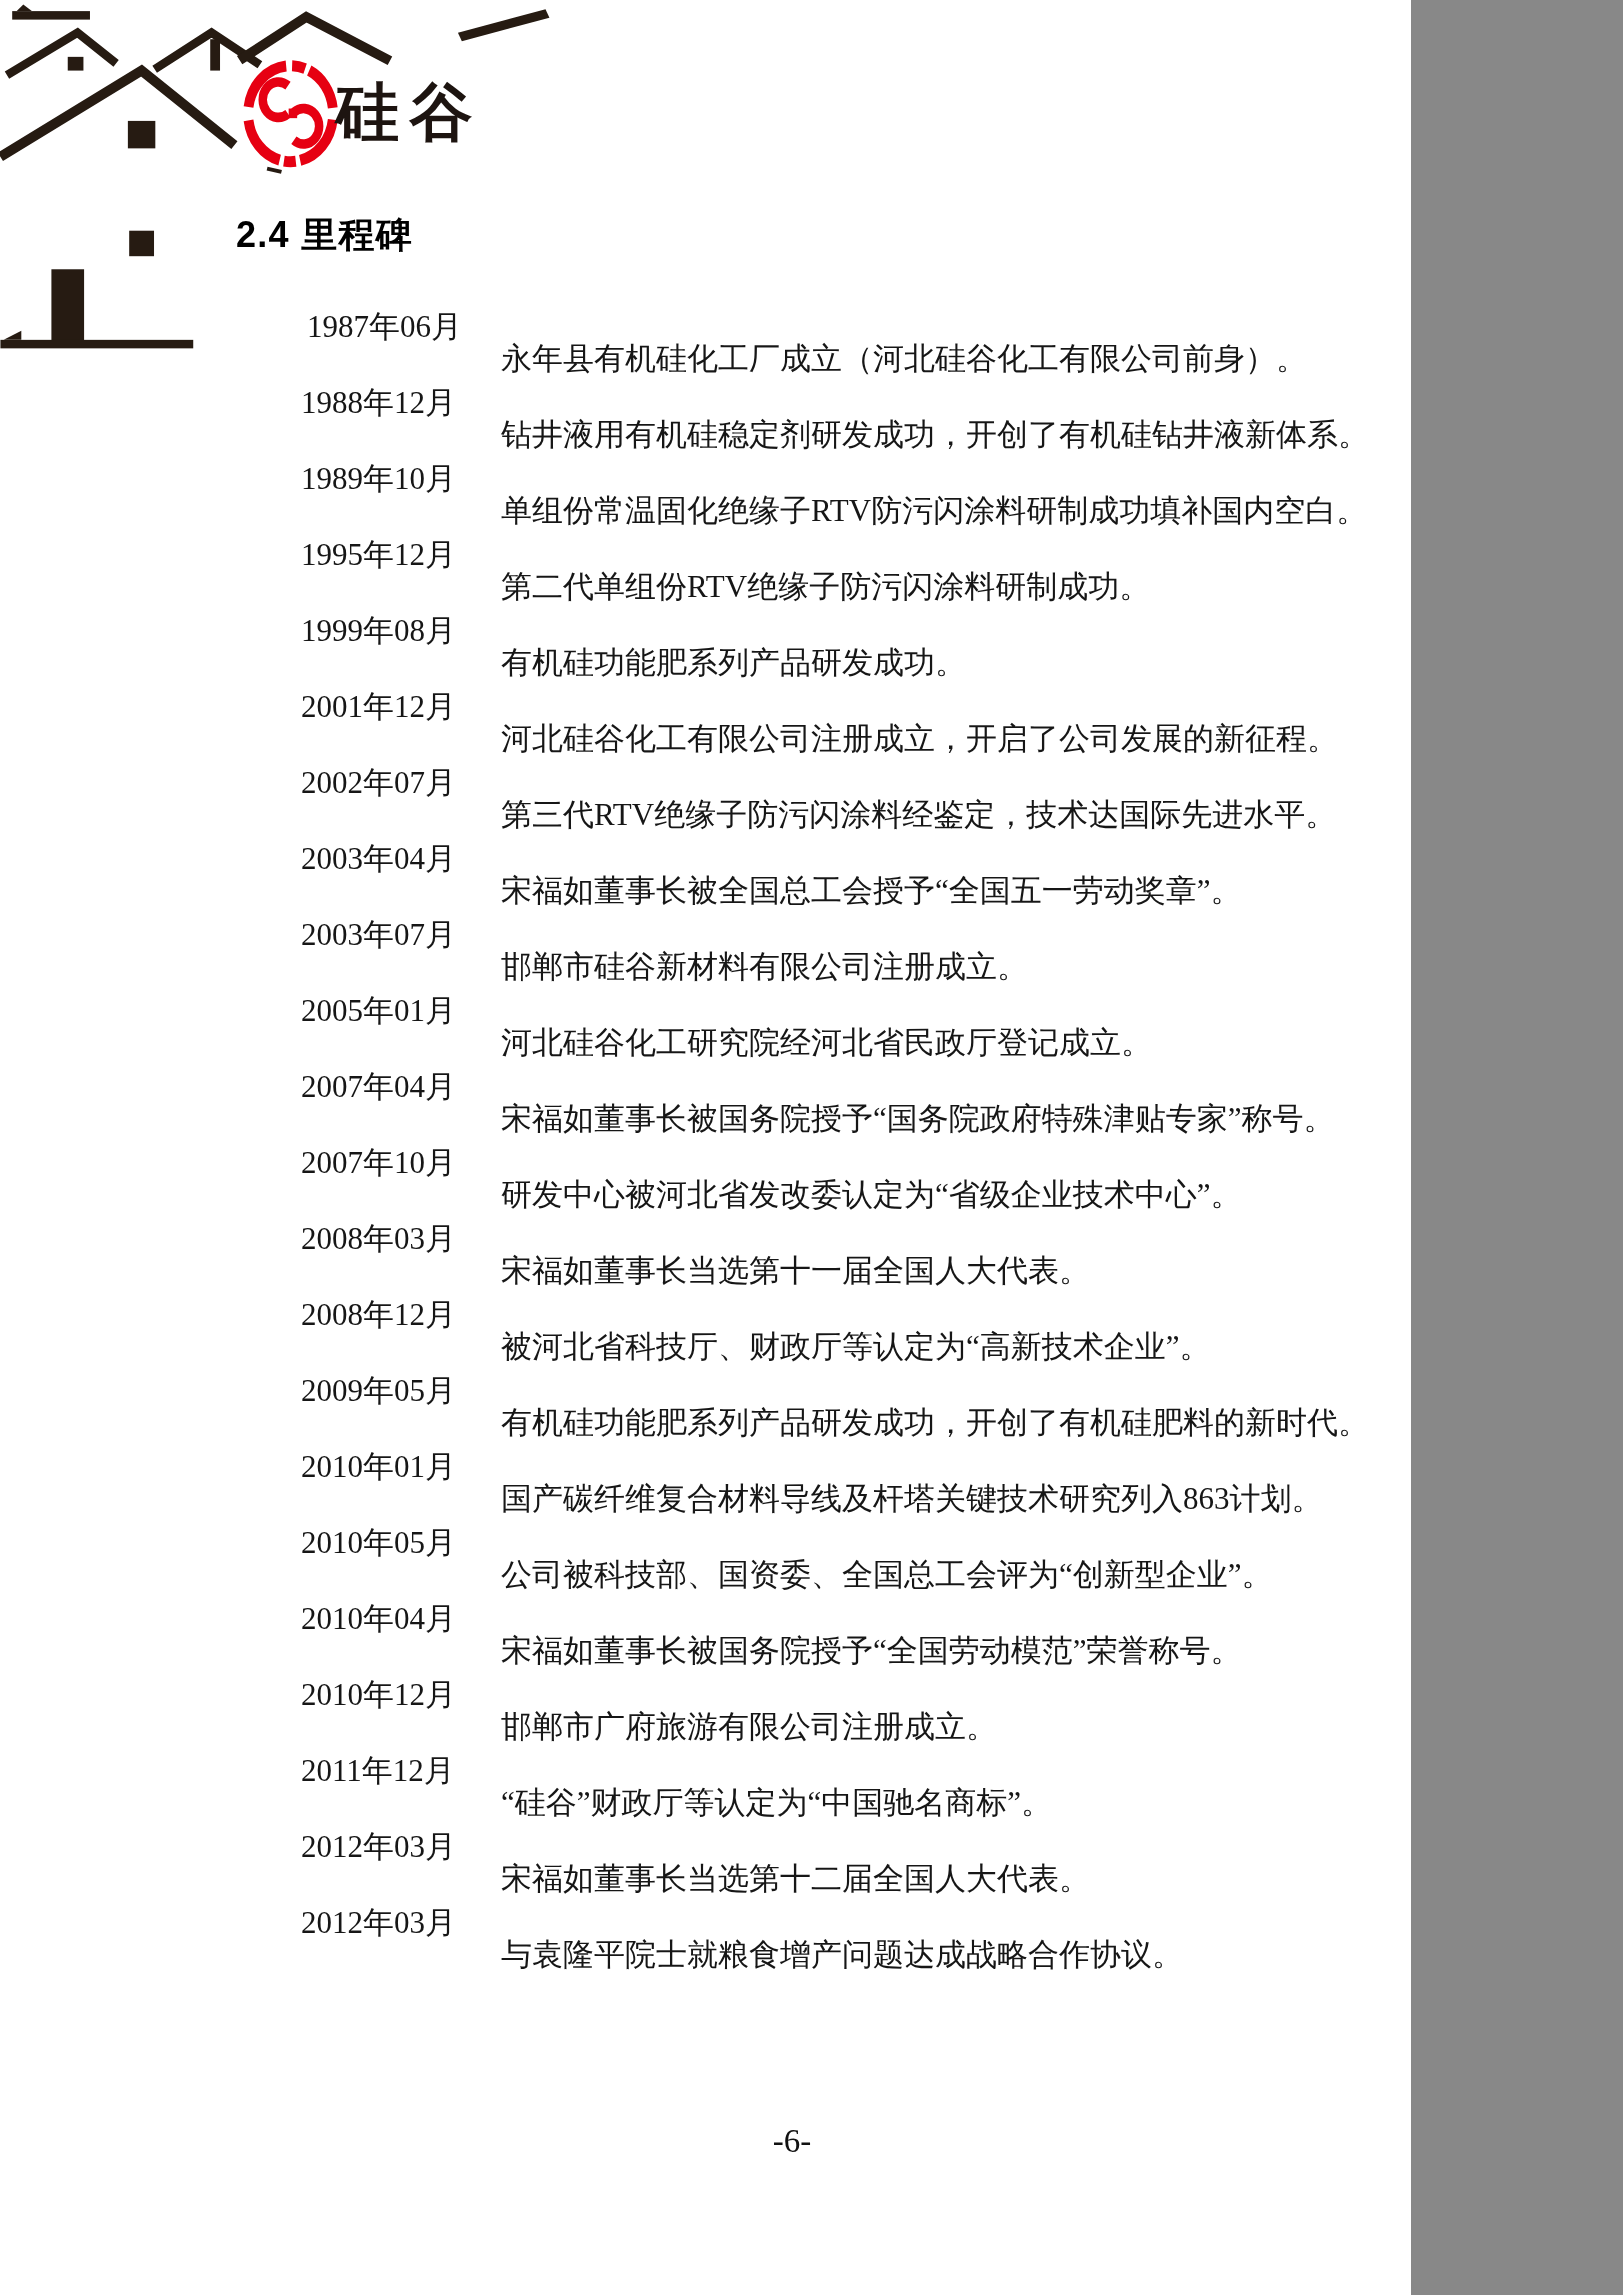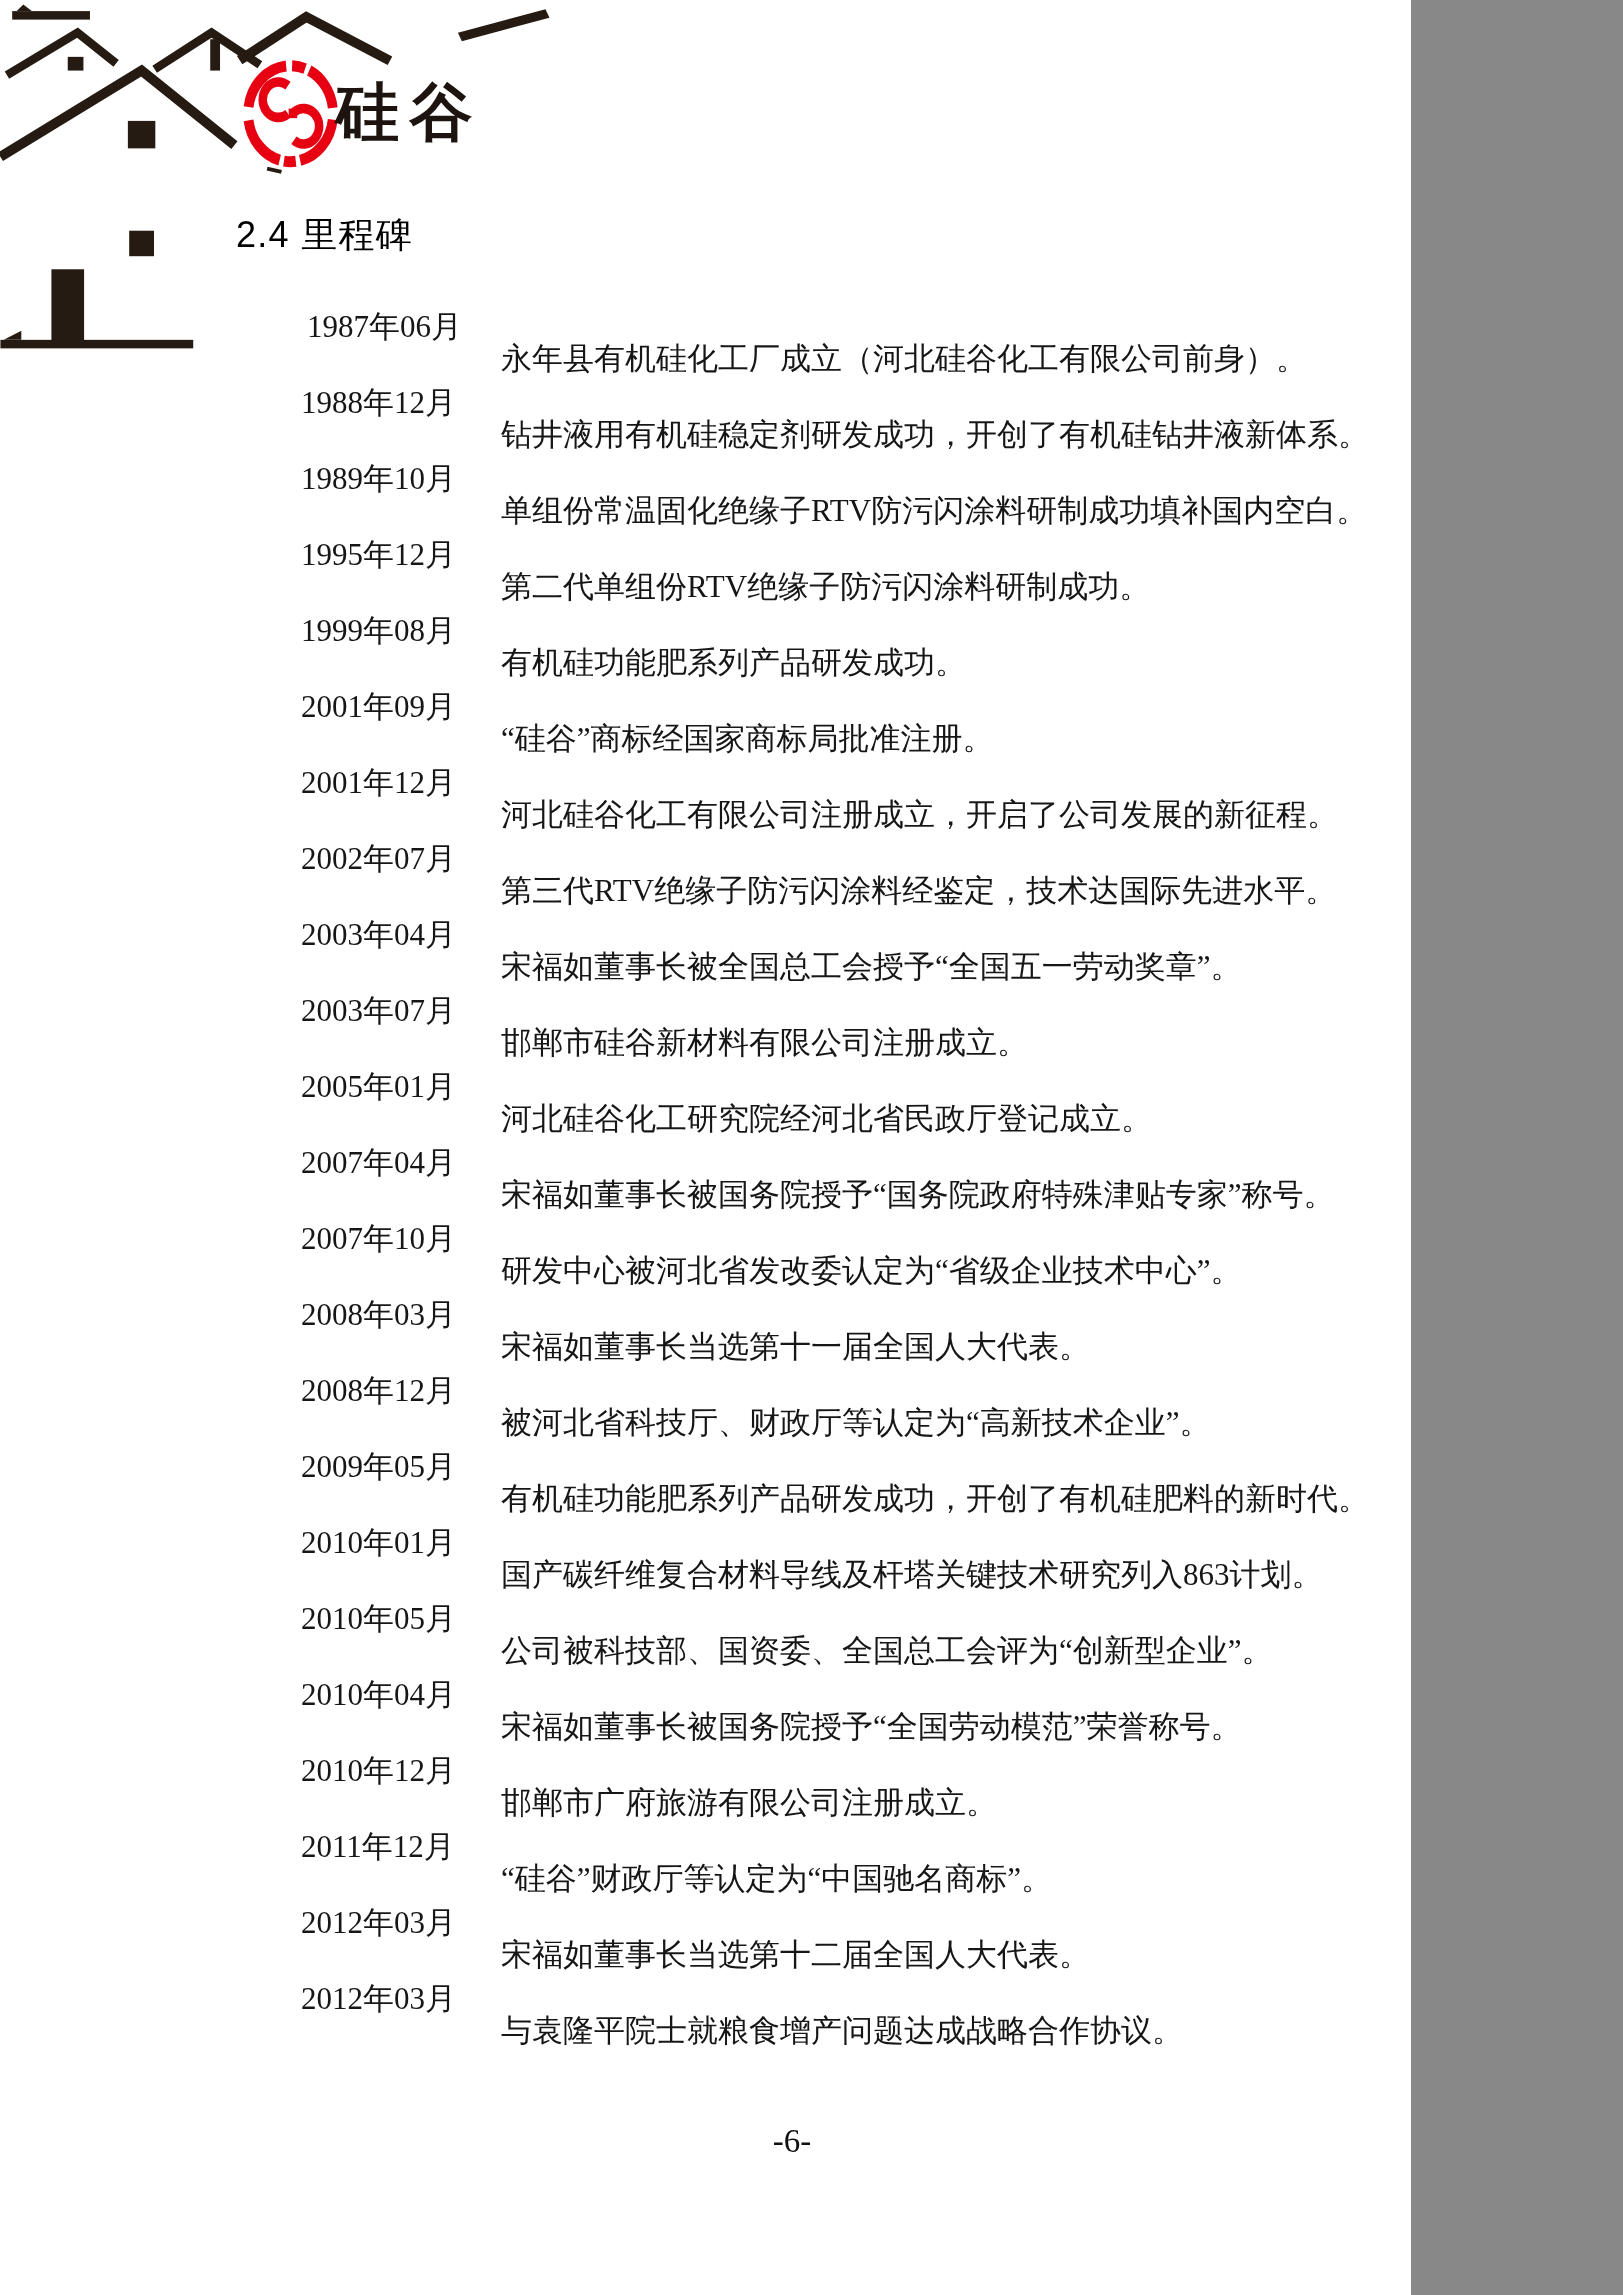--- a/index.html
+++ b/index.html
@@ -12,21 +12,21 @@
   .logo-art { position:absolute; left:0; top:0; }
   .brand {
     position:absolute; left:336px; top:80px;
     font-family:"Liberation Sans","DejaVu Sans",sans-serif;
     font-weight:900; font-size:63px; line-height:65px;
     letter-spacing:10.5px; color:#1d1410; white-space:nowrap;
   }
   .heading {
     position:absolute; left:236px; top:194px;
     font-family:"Liberation Sans","DejaVu Sans",sans-serif;
-    font-weight:400; font-size:36px; line-height:39px;
+    font-weight:700; font-size:36px; line-height:39px;
     letter-spacing:1.3px; color:#000; white-space:nowrap;margin-top:21px;
   }
   ul.milestones {
     position:absolute; left:301px; top:308px; width:1217px;
     margin:0; padding:0; list-style:none;
   }
   ul.milestones li {
     display:flex; align-items:flex-start;
     height:76px; font-size:31px; line-height:38px;
     white-space:nowrap; color:#161616;
@@ -109,24 +109,20 @@
     </li>
       <li>
       <span class="date">1995年12月</span>
       <span class="text">第二代单组份RTV绝缘子防污闪涂料研制成功。</span>
     </li>
       <li>
       <span class="date">1999年08月</span>
       <span class="text">有机硅功能肥系列产品研发成功。</span>
     </li>
       <li>
-      <span class="date">2001年09月</span>
-      <span class="text">“硅谷”商标经国家商标局批准注册。</span>
-    </li>
-      <li>
       <span class="date">2001年12月</span>
       <span class="text">河北硅谷化工有限公司注册成立，开启了公司发展的新征程。</span>
     </li>
       <li>
       <span class="date">2002年07月</span>
       <span class="text">第三代RTV绝缘子防污闪涂料经鉴定，技术达国际先进水平。</span>
     </li>
       <li>
       <span class="date">2003年04月</span>
       <span class="text">宋福如董事长被全国总工会授予“全国五一劳动奖章”。</span>

